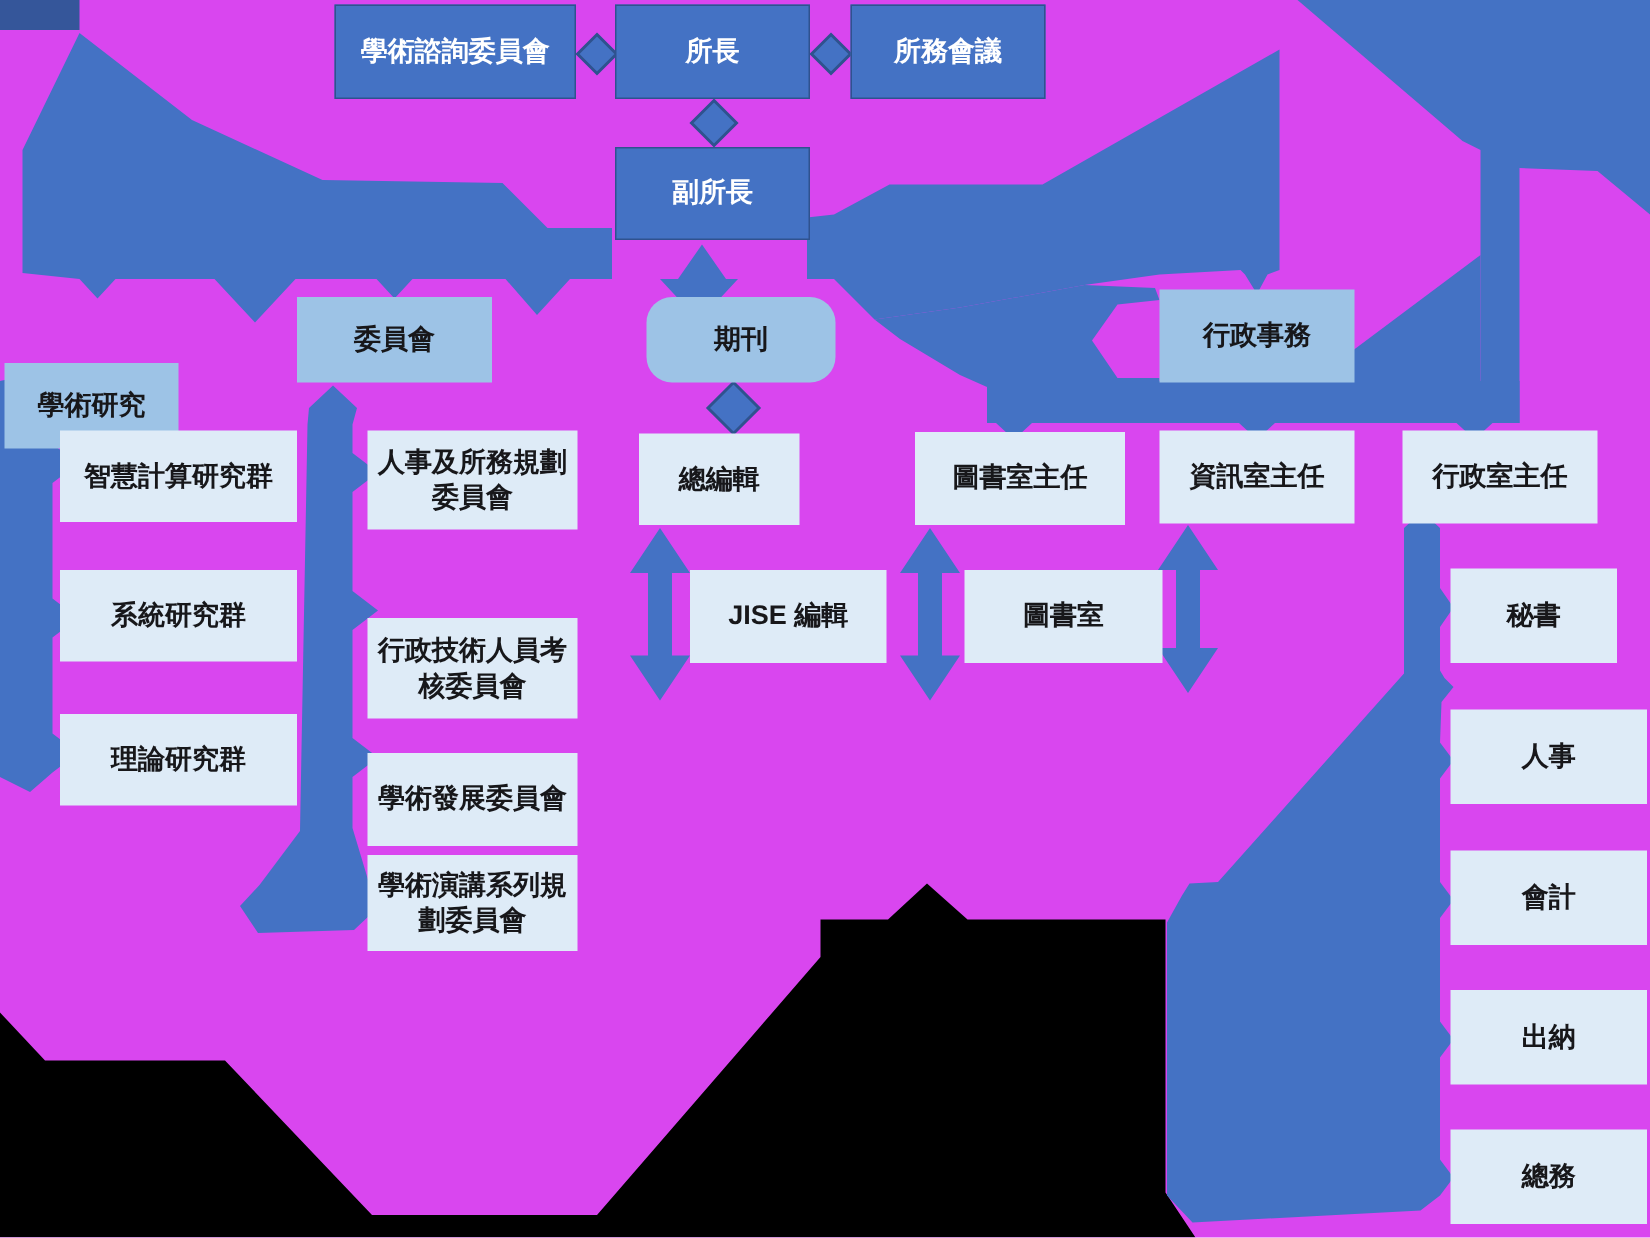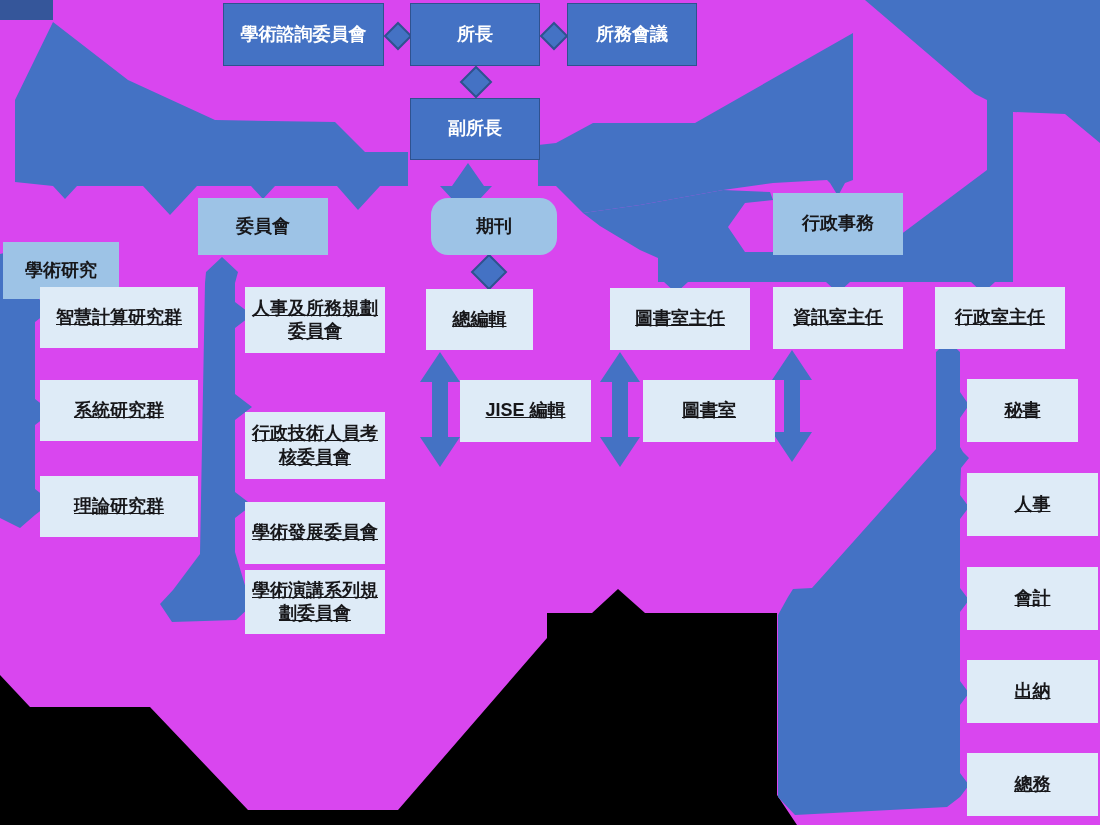--- a/index.html
+++ b/index.html
@@ -9,21 +9,21 @@
   }
   #connector-layer{position:absolute;left:0;top:0;width:1100px;height:825px;}
   #nodes-layer{position:absolute;left:0;top:0;width:1100px;height:825px;}
   .node{
     position:absolute;display:flex;align-items:center;justify-content:center;
     text-align:center;font-weight:700;font-size:18px;line-height:1.3;
     box-sizing:border-box;padding:2px 6px;
   }
   .node.dark{background:#4472C4;color:#ffffff;border:1px solid #2F528F;}
   .node.medium{background:#9DC3E6;color:#17171a;}
-  .node.light{background:#DEEBF7;color:#17171a;text-decoration:underline;}
+  .node.light{background:#DEEBF7;color:#17171a;}
 </style>
 </head>
 <body>
 
 <div id="canvas">
 
   <svg id="connector-layer" viewBox="0 0 1100 825" xmlns="http://www.w3.org/2000/svg">
 
     <polygon fill="#000000" points="0,675 30,707 150,707 248,810 398,810 547,638 547,613 592,613 618,589 645,613 777,613 777,795 797,825 0,825"></polygon>
 

